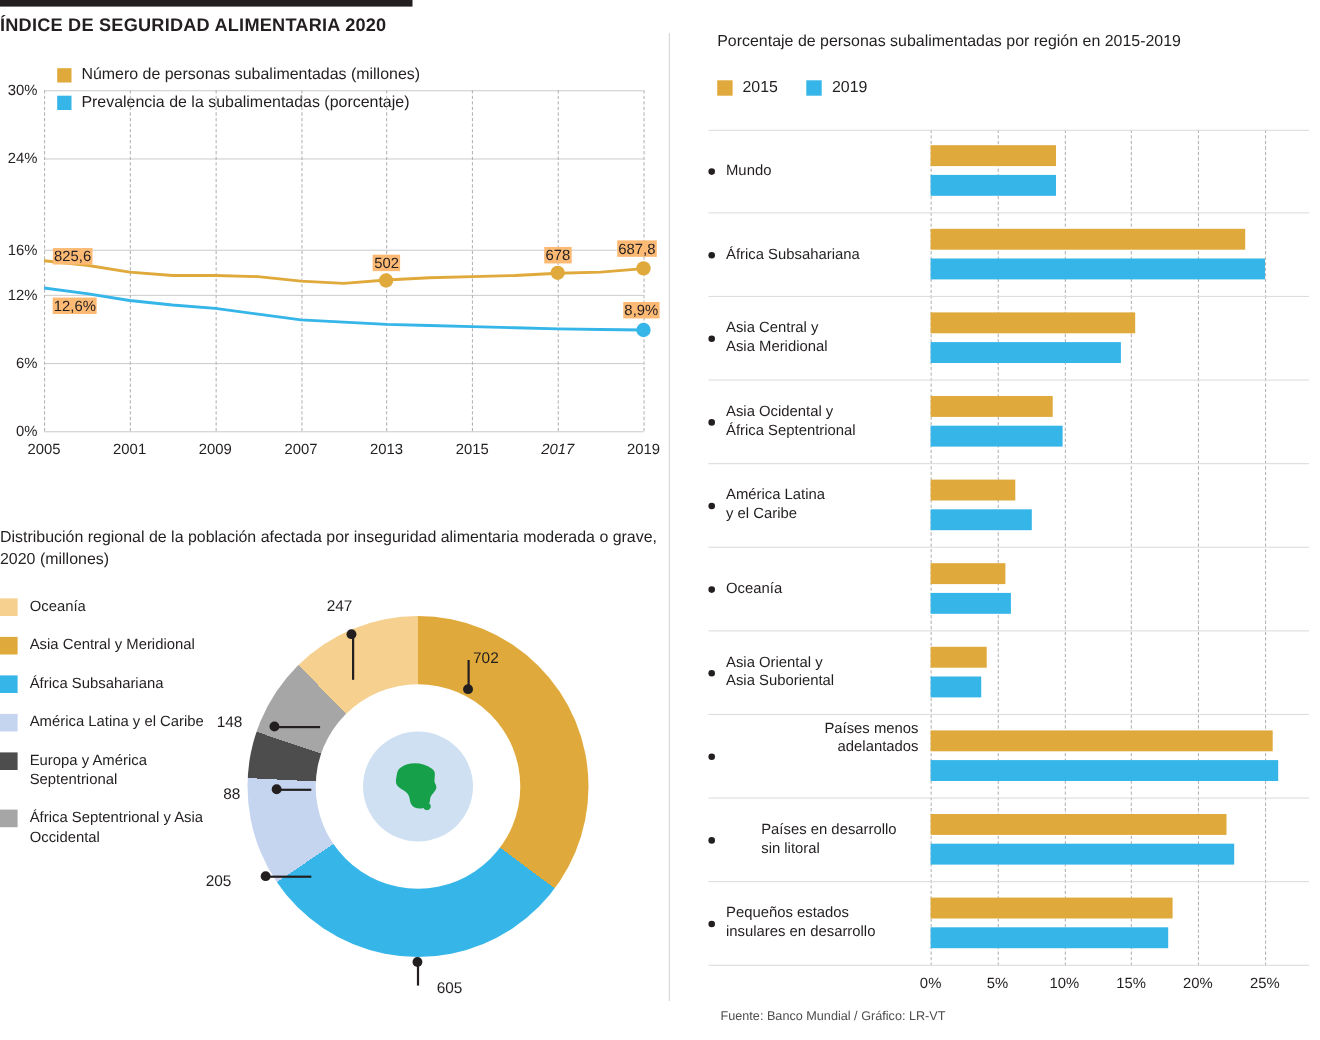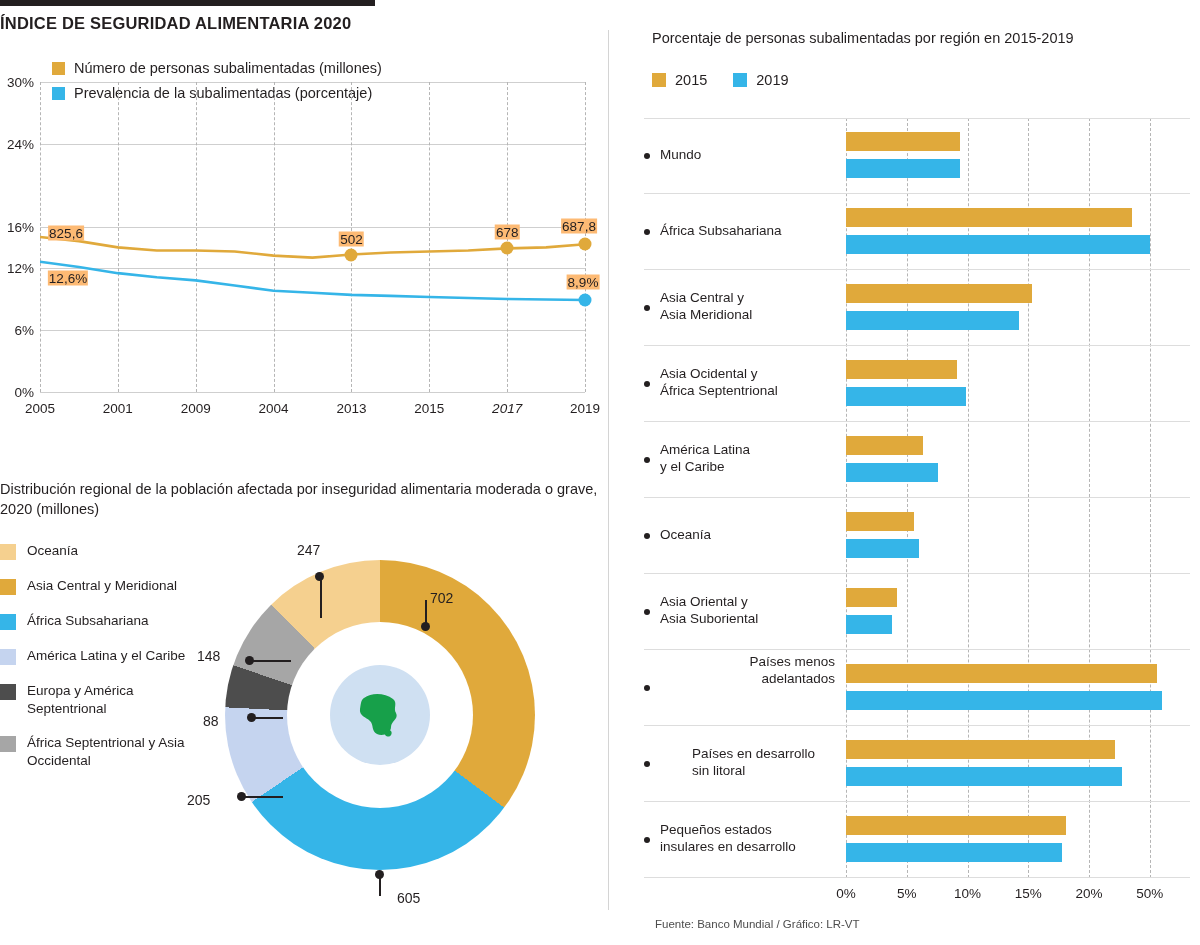--- a/index.html
+++ b/index.html
@@ -98,21 +98,21 @@
         <div class="axis-y-lab" style="top: 62px;">24%</div>
         <div class="hgrid" style="top: 0px;"></div>
         <div class="axis-y-lab" style="top: 0px;">30%</div>
         <div class="vgrid" style="left: 0px;"></div>
         <div class="xlab" style="left: 0px;">2005</div>
         <div class="vgrid" style="left: 77.8571px;"></div>
         <div class="xlab" style="left: 77.8571px;">2001</div>
         <div class="vgrid" style="left: 155.714px;"></div>
         <div class="xlab" style="left: 155.714px;">2009</div>
         <div class="vgrid" style="left: 233.571px;"></div>
-        <div class="xlab" style="left: 233.571px;">2004</div>
+        <div class="xlab" style="left: 233.571px;">2007</div>
         <div class="vgrid" style="left: 311.429px;"></div>
         <div class="xlab" style="left: 311.429px;">2013</div>
         <div class="vgrid" style="left: 389.286px;"></div>
         <div class="xlab" style="left: 389.286px;">2015</div>
         <div class="vgrid" style="left: 467.143px;"></div>
         <div class="xlab" style="left: 467.143px; font-style: italic;">2017</div>
         <div class="vgrid" style="left: 545px;"></div>
         <div class="xlab" style="left: 545px;">2019</div>
         <svg width="545" height="310" style="position: absolute; left: 0px; top: 0px;">
           <polyline points="0,155 38.92857142857142,159.13333333333335 77.85714285714285,165.33333333333334 116.78571428571428,168.43333333333334 155.7142857142857,168.43333333333334 194.64285714285714,169.46666666666667 233.57142857142856,173.6 272.5,175.66666666666666 311.4285714285714,172.56666666666666 350.3571428571429,170.5 389.2857142857143,169.46666666666667 428.2142857142857,168.43333333333334 467.1428571428571,166.36666666666667 506.0714285714286,165.33333333333334 545,162.23333333333332" fill="none" stroke="#e0a93b" stroke-width="2.6"></polyline>
@@ -212,21 +212,21 @@
         <div class="bxlab" style="left: 216px; top: 768px;">0%</div>
         <div class="bvgrid" style="left: 276.755px; top: 0px; height: 760px;"></div>
         <div class="bxlab" style="left: 276.755px; top: 768px;">5%</div>
         <div class="bvgrid" style="left: 337.509px; top: 0px; height: 760px;"></div>
         <div class="bxlab" style="left: 337.509px; top: 768px;">10%</div>
         <div class="bvgrid" style="left: 398.264px; top: 0px; height: 760px;"></div>
         <div class="bxlab" style="left: 398.264px; top: 768px;">15%</div>
         <div class="bvgrid" style="left: 459.019px; top: 0px; height: 760px;"></div>
         <div class="bxlab" style="left: 459.019px; top: 768px;">20%</div>
         <div class="bvgrid" style="left: 519.774px; top: 0px; height: 760px;"></div>
-        <div class="bxlab" style="left: 519.774px; top: 768px;">50%</div>
+        <div class="bxlab" style="left: 519.774px; top: 768px;">25%</div>
         <div class="bar-row" style="top: 0px; height: 76px;">
           <div class="cat-bullet" style="top: 35px;"></div>
           <div class="cat-label" style="white-space: pre-line; top: 28.5px;">Mundo</div>
           <div class="bar" style="left: 216px; top: 14px; width: 114.219px; background: rgb(224, 169, 59);"></div>
           <div class="bar" style="left: 216px; top: 41px; width: 114.219px; background: rgb(53, 181, 232);"></div>
           <div class="rowsep" style="top: 75px;"></div>
         </div>
         <div class="bar-row" style="top: 76px; height: 76px;">
           <div class="cat-bullet" style="top: 35px;"></div>
           <div class="cat-label" style="white-space: pre-line; top: 28.5px;">África Subsahariana</div>

